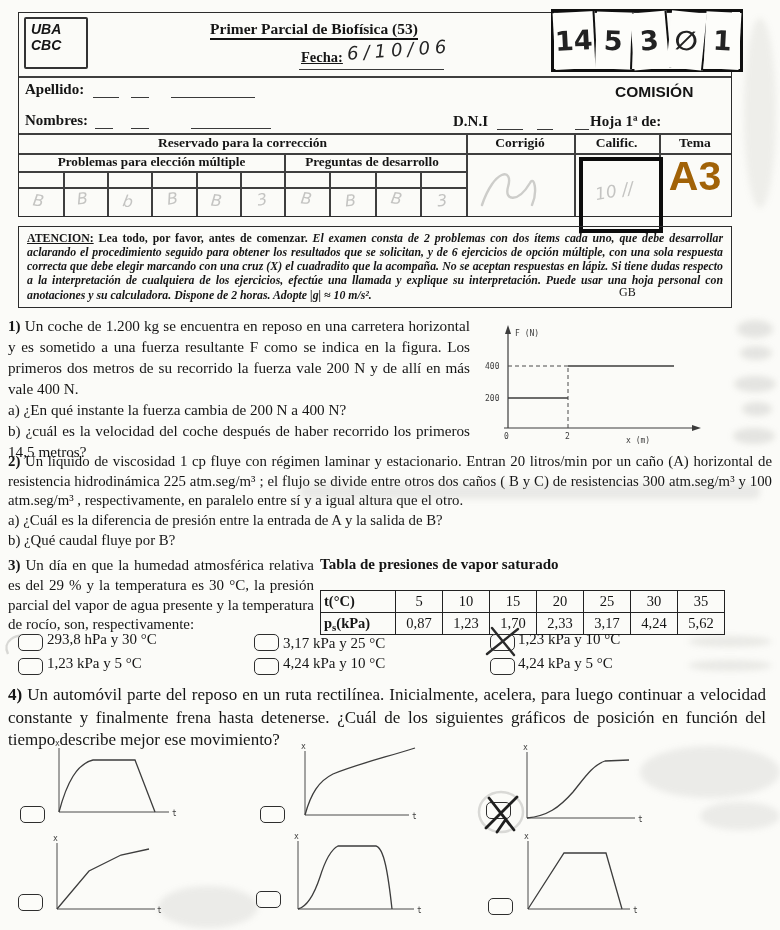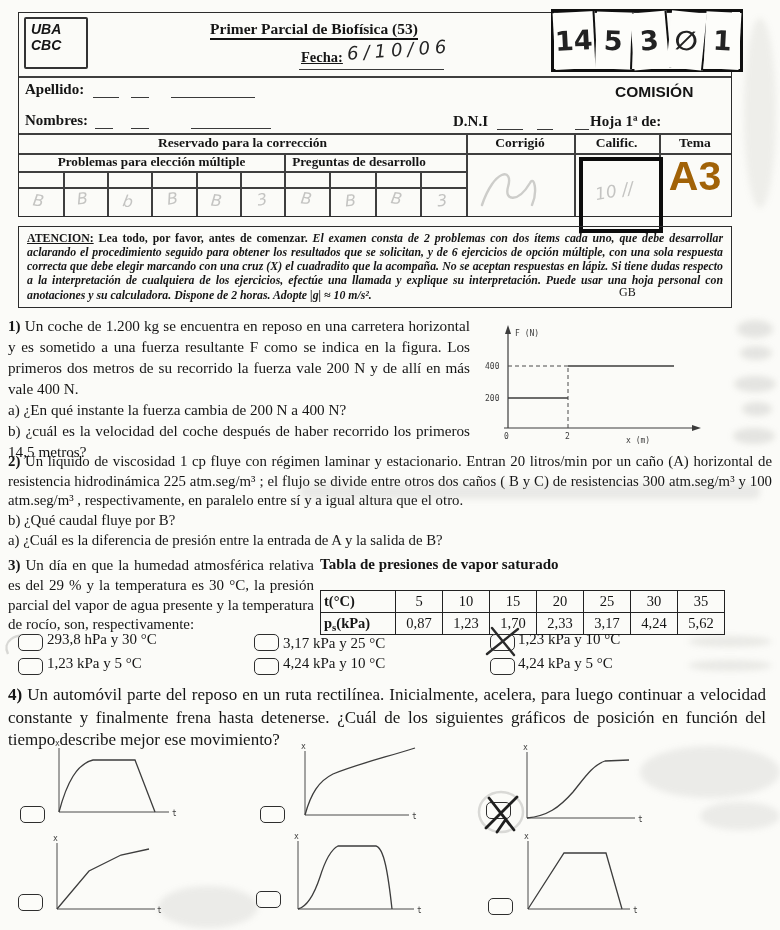--- a/index.html
+++ b/index.html
@@ -91,21 +91,21 @@
     <div class="vl" style="left:221px;top:158px;height:45px;"></div>
     <div class="vl" style="left:310px;top:158px;height:45px;"></div>
     <div class="vl" style="left:356px;top:158px;height:45px;"></div>
     <div class="vl" style="left:401px;top:158px;height:45px;"></div>
 
     <span class="abs b" style="left:0;top:122px;width:447px;text-align:center;font-size:13.5px;">Reservado para la corrección</span>
     <span class="abs b" style="left:447px;top:122px;width:108px;text-align:center;font-size:13.5px;">Corrigió</span>
     <span class="abs b" style="left:555px;top:122px;width:85px;text-align:center;font-size:13.5px;">Calific.</span>
     <span class="abs b" style="left:640px;top:122px;width:72px;text-align:center;font-size:13.5px;">Tema</span>
     <span class="abs b" style="left:0;top:141px;width:265px;text-align:center;font-size:13.2px;">Problemas para elección múltiple</span>
-    <span class="abs b" style="left:249px;top:141px;width:182px;text-align:center;font-size:13.2px;">Preguntas de desarrollo</span>
+    <span class="abs b" style="left:262px;top:141px;width:182px;text-align:center;font-size:13.2px;">Preguntas de desarrollo</span>
 
     <span class="pencil" style="left:14px;top:178px;transform:rotate(8deg);">B</span>
     <span class="pencil" style="left:58px;top:176px;transform:rotate(-6deg);">B</span>
     <span class="pencil" style="left:104px;top:179px;transform:rotate(10deg);">b</span>
     <span class="pencil" style="left:148px;top:176px;transform:rotate(-8deg);">B</span>
     <span class="pencil" style="left:192px;top:178px;transform:rotate(5deg);">B</span>
     <span class="pencil" style="left:238px;top:177px;transform:rotate(-10deg);">3</span>
     <span class="pencil" style="left:282px;top:176px;transform:rotate(7deg);">B</span>
     <span class="pencil" style="left:326px;top:178px;transform:rotate(-5deg);">B</span>
     <span class="pencil" style="left:372px;top:176px;transform:rotate(9deg);">B</span>
@@ -144,22 +144,22 @@
     <text x="26" y="119" class="gl">0</text>
     <text x="87" y="119" class="gl">2</text>
     <line x1="30" y1="46" x2="90" y2="46" stroke="#4a4a4a" stroke-width="1" stroke-dasharray="4,3"></line>
     <line x1="90" y1="108" x2="90" y2="46" stroke="#4a4a4a" stroke-width="1" stroke-dasharray="4,3"></line>
     <line x1="30" y1="78" x2="90" y2="78" stroke="#3c3c3c" stroke-width="1.3"></line>
     <line x1="90" y1="46" x2="196" y2="46" stroke="#3c3c3c" stroke-width="1.3"></line>
   </svg>
 
   <div class="abs just" style="left:8px;top:452px;width:764px;font-size:14.8px;line-height:1.33;">
     <p><span class="b">2)</span><span> Un líquido de viscosidad 1 cp fluye con régimen laminar y estacionario. Entran 20 litros/min por un caño (A) horizontal de resistencia hidrodinámica 225 atm.seg/m³ ; el flujo se divide entre otros dos caños ( B y C) de resistencias 300 atm.seg/m³ y 100 atm.seg/m³ , respectivamente, en paralelo entre sí y a igual altura que el otro.</span></p>
+    <p>a) ¿Cuál es la diferencia de presión entre la entrada de A y la salida de B?</p>
     <p>b) ¿Qué caudal fluye por B?</p>
-    <p>a) ¿Cuál es la diferencia de presión entre la entrada de A y la salida de B?</p>
   </div>
 
   <div class="abs just" style="left:8px;top:556px;width:306px;font-size:15px;line-height:1.32;">
     <p><span class="b">3)</span><span> Un día en que la humedad atmosférica relativa es del 29 % y la temperatura es 30 °C, la presión parcial del vapor de agua presente y la temperatura de rocío, son, respectivamente:</span></p>
   </div>
 
   <span class="abs b" style="left:320px;top:556px;font-size:15px;">Tabla de presiones de vapor saturado</span>
 
   <table class="vapor abs" style="left:320px;top:590px;">
     <tbody>

